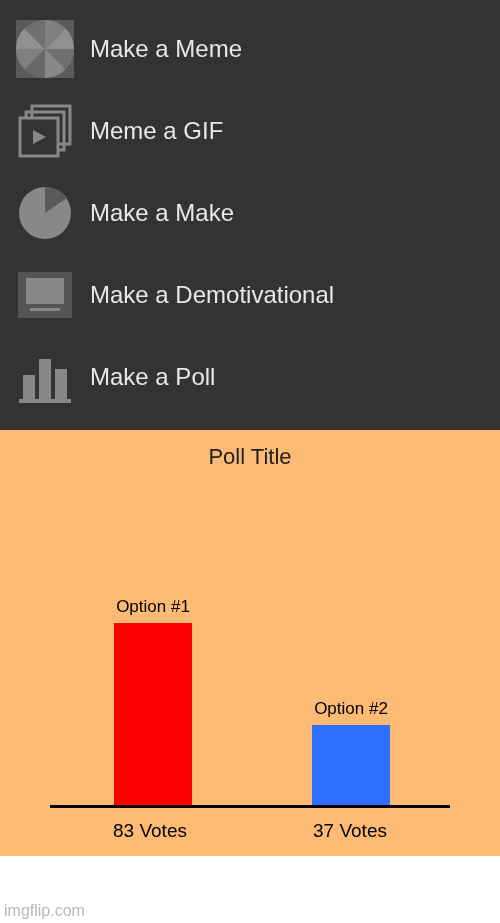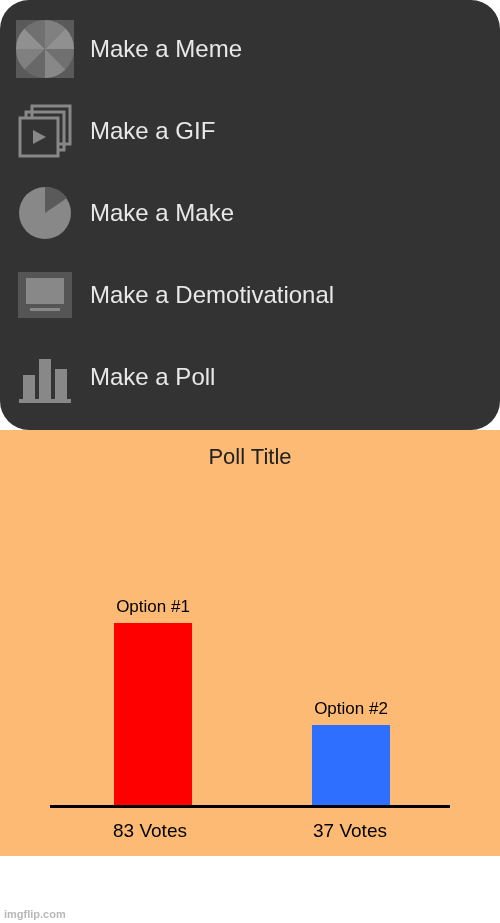--- a/index.html
+++ b/index.html
@@ -7,21 +7,20 @@
       width: 500px;
       height: 923px;
       font-family: Arial, Helvetica, sans-serif;
       background: #fff;
       position: relative;
       overflow: hidden;
     }
     .menu {
       background: #333333;
       padding: 8px 0 12px 0;
-      border-radius: 29px;
     }
     .menu-item {
       display: flex;
       align-items: center;
       padding: 10px 14px;
       cursor: pointer;
     }
     .menu-item .icon-wrap {
       width: 62px;
       height: 62px;
@@ -97,23 +96,22 @@
       font-size: 19px;
       color: #000;
       width: 140px;
       text-align: center;
       white-space: nowrap;
     }
     .watermark {
       position: absolute;
       left: 4px;
       bottom: 3px;
-      font-size: 11px;
+      font-size: 16px;
       color: #b8b8b8;
-      font-weight: bold;
     }
   </style>
 </head>
 <body>
 
 <div class="menu">
 
   <div class="menu-item">
     <span class="icon-wrap">
       <svg width="58" height="58" viewBox="0 0 58 58">
@@ -133,21 +131,21 @@
 
   <div class="menu-item">
     <span class="icon-wrap">
       <svg width="58" height="58" viewBox="0 0 58 58">
         <rect x="16" y="4" width="38" height="38" fill="none" stroke="#888" stroke-width="3"></rect>
         <rect x="10" y="10" width="38" height="38" fill="none" stroke="#888" stroke-width="3"></rect>
         <rect x="4" y="16" width="38" height="38" fill="#333" stroke="#888" stroke-width="3"></rect>
         <path d="M17 28 L17 42 L30 35 Z" fill="#888"></path>
       </svg>
     </span>
-    <span class="label">Make a GIF</span>
+    <span class="label">Meme a GIF</span>
   </div>
 
   <div class="menu-item">
     <span class="icon-wrap">
       <svg width="56" height="56" viewBox="0 0 56 56">
         <circle cx="28" cy="28" r="26" fill="#888"></circle>
         <path d="M28 28 L28 2 A26 26 0 0 1 50 13 Z" fill="#5a5a5a"></path>
       </svg>
     </span>
     <span class="label">Make a Make</span>

